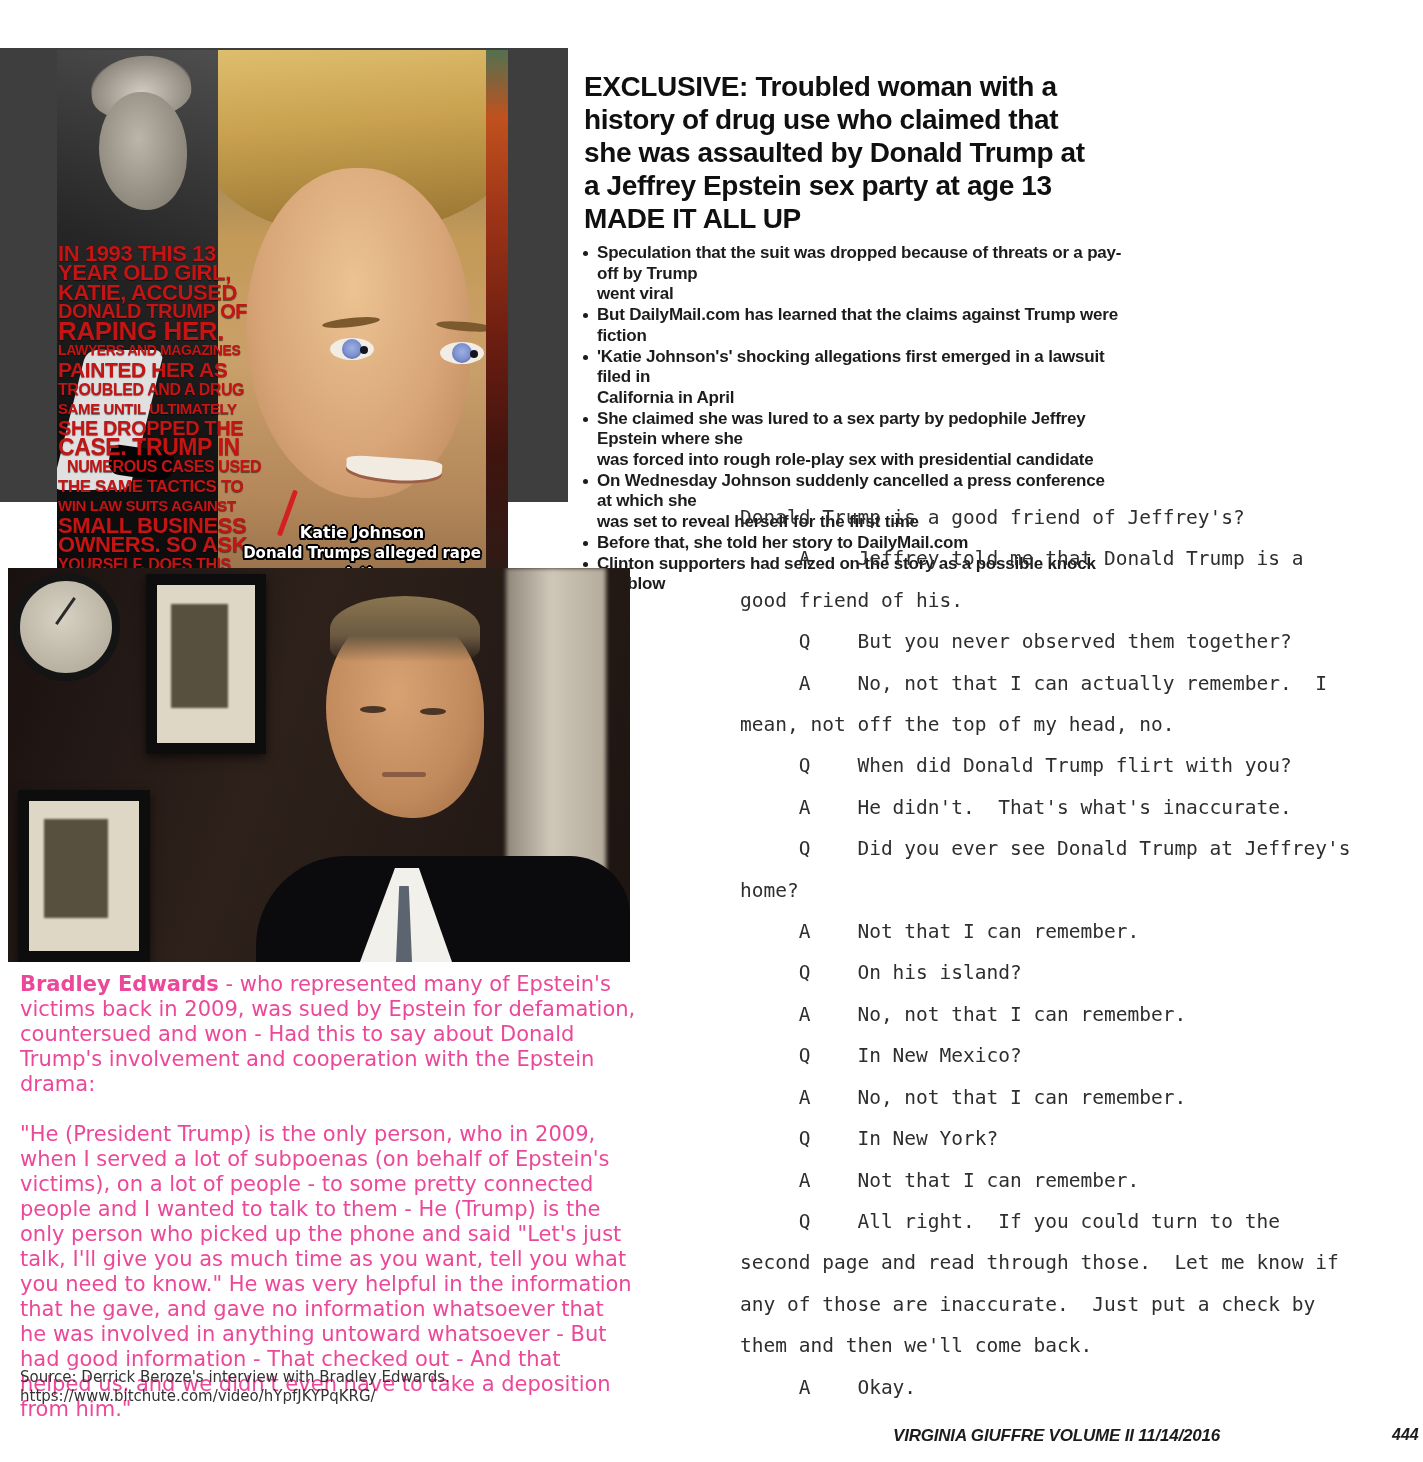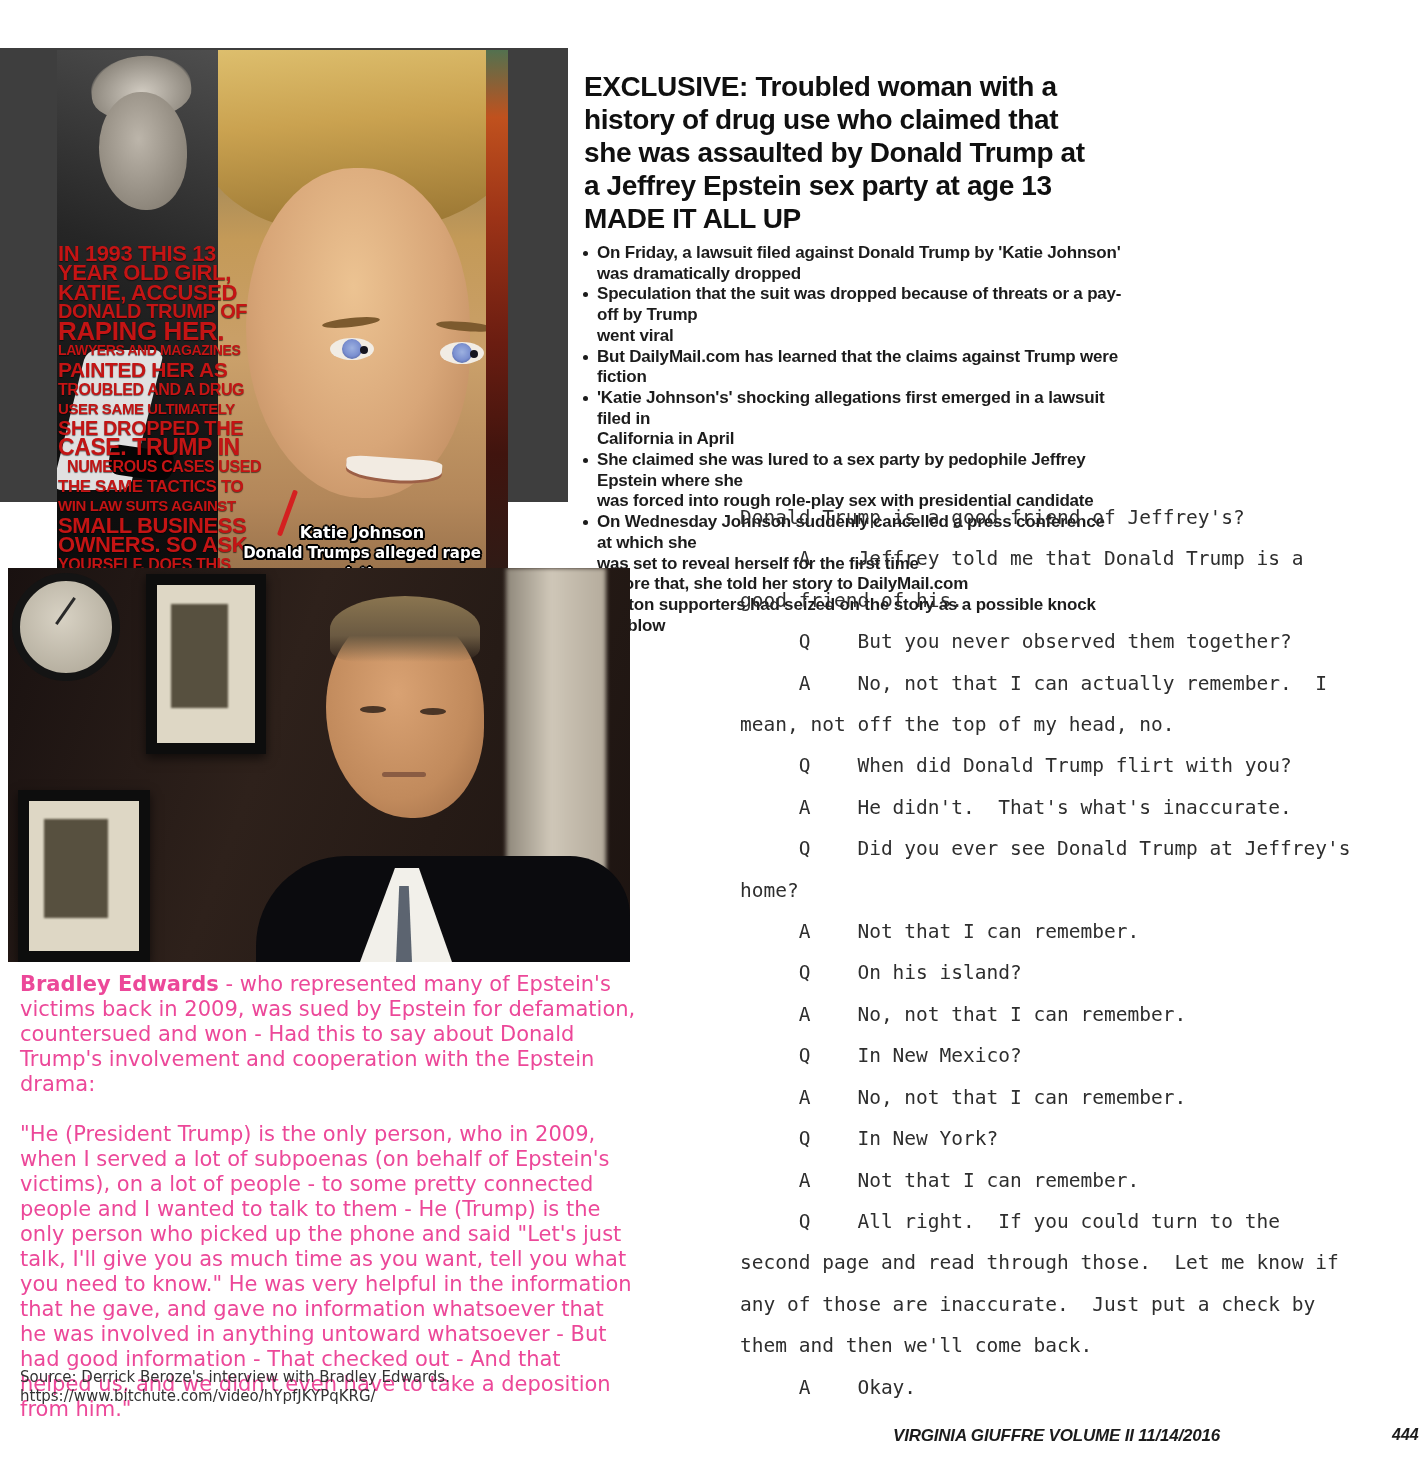--- a/index.html
+++ b/index.html
@@ -145,21 +145,21 @@
     <div class="meme-overlay">
 
     <div class="mline">IN 1993 THIS 13</div>
         <div class="mline">YEAR OLD GIRL,</div>
         <div class="mline">KATIE, ACCUSED</div>
         <div class="mline">DONALD TRUMP OF</div>
         <div class="mline">RAPING HER.</div>
         <div class="mline">LAWYERS AND MAGAZINES</div>
         <div class="mline">PAINTED HER AS</div>
         <div class="mline">TROUBLED AND A DRUG</div>
-        <div class="mline">USER SAME ULTIMATELY</div>
+        <div class="mline">SAME UNTIL ULTIMATELY</div>
         <div class="mline">SHE DROPPED THE</div>
         <div class="mline">CASE. TRUMP IN</div>
         <div class="mline">NUMEROUS CASES USED</div>
         <div class="mline">THE SAME TACTICS TO</div>
         <div class="mline">WIN LAW SUITS AGAINST</div>
         <div class="mline">SMALL BUSINESS</div>
         <div class="mline">OWNERS. SO ASK</div>
         <div class="mline">YOURSELF, DOES THIS</div>
         <div class="mline">LITTLE GIRL LOOK</div>
         <div class="mline">TROUBLED TO YOU?</div>
@@ -175,25 +175,20 @@
   </section>
 
   <section>
     <h1 class="headline">EXCLUSIVE: Troubled woman with a
 history of drug use who claimed that
 she was assaulted by Donald Trump at
 a Jeffrey Epstein sex party at age 13
 MADE IT ALL UP</h1>
     <div class="bullets">
 
-    <div class="bullet">
-        <span class="dot"></span>
-        <span class="btext">On Friday, a lawsuit filed against Donald Trump by 'Katie Johnson'
-was dramatically dropped</span>
-      </div>
         <div class="bullet">
         <span class="dot"></span>
         <span class="btext">Speculation that the suit was dropped because of threats or a pay-off by Trump
 went viral</span>
       </div>
         <div class="bullet">
         <span class="dot"></span>
         <span class="btext">But DailyMail.com has learned that the claims against Trump were fiction</span>
       </div>
         <div class="bullet">

